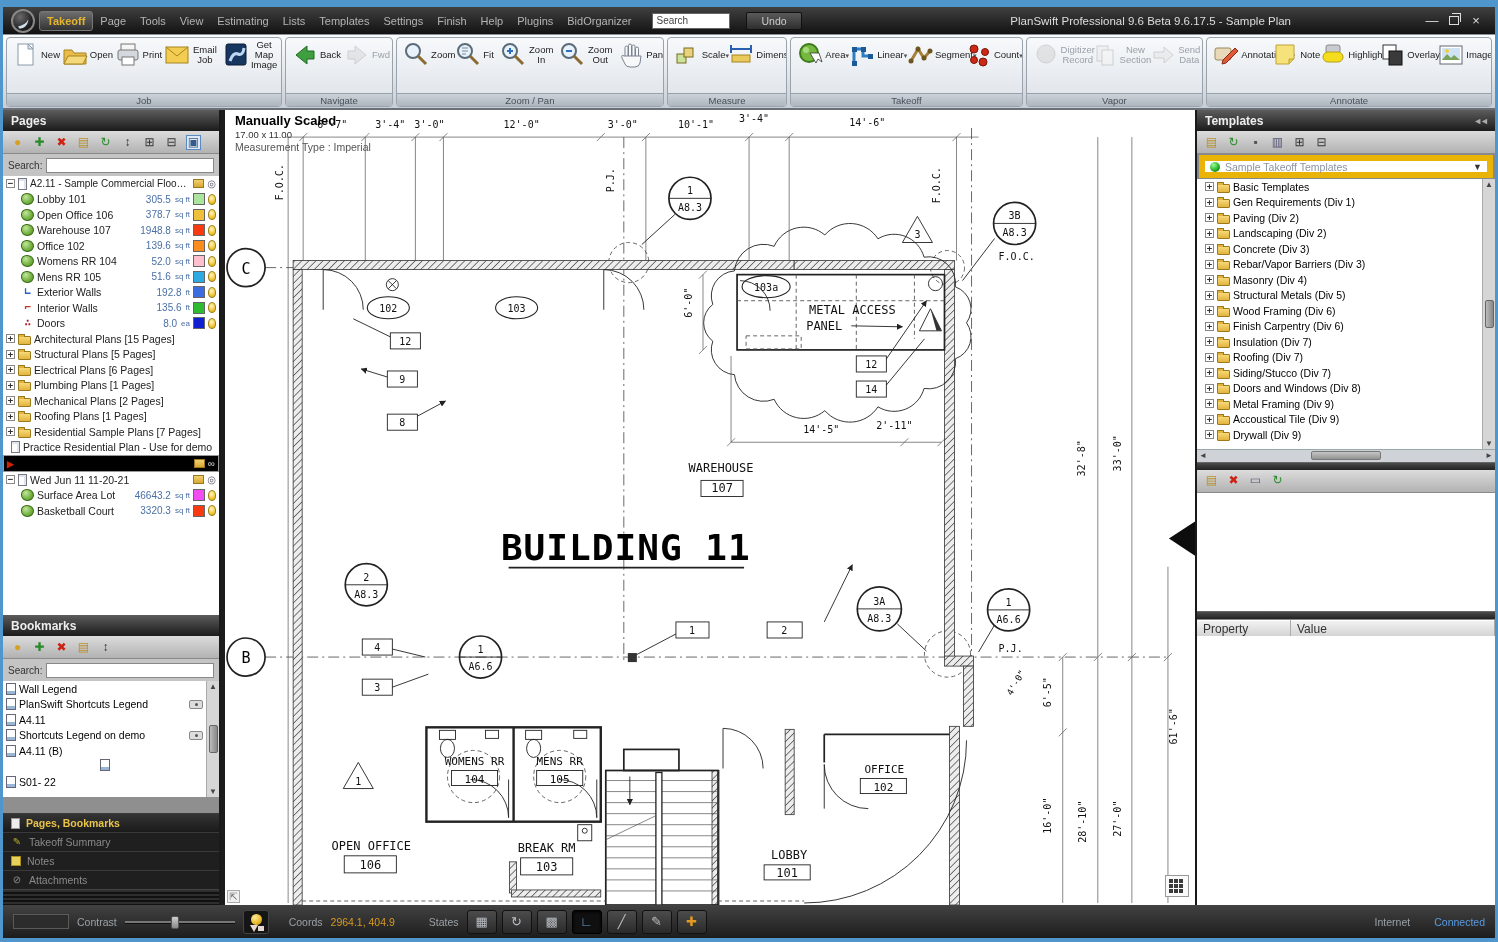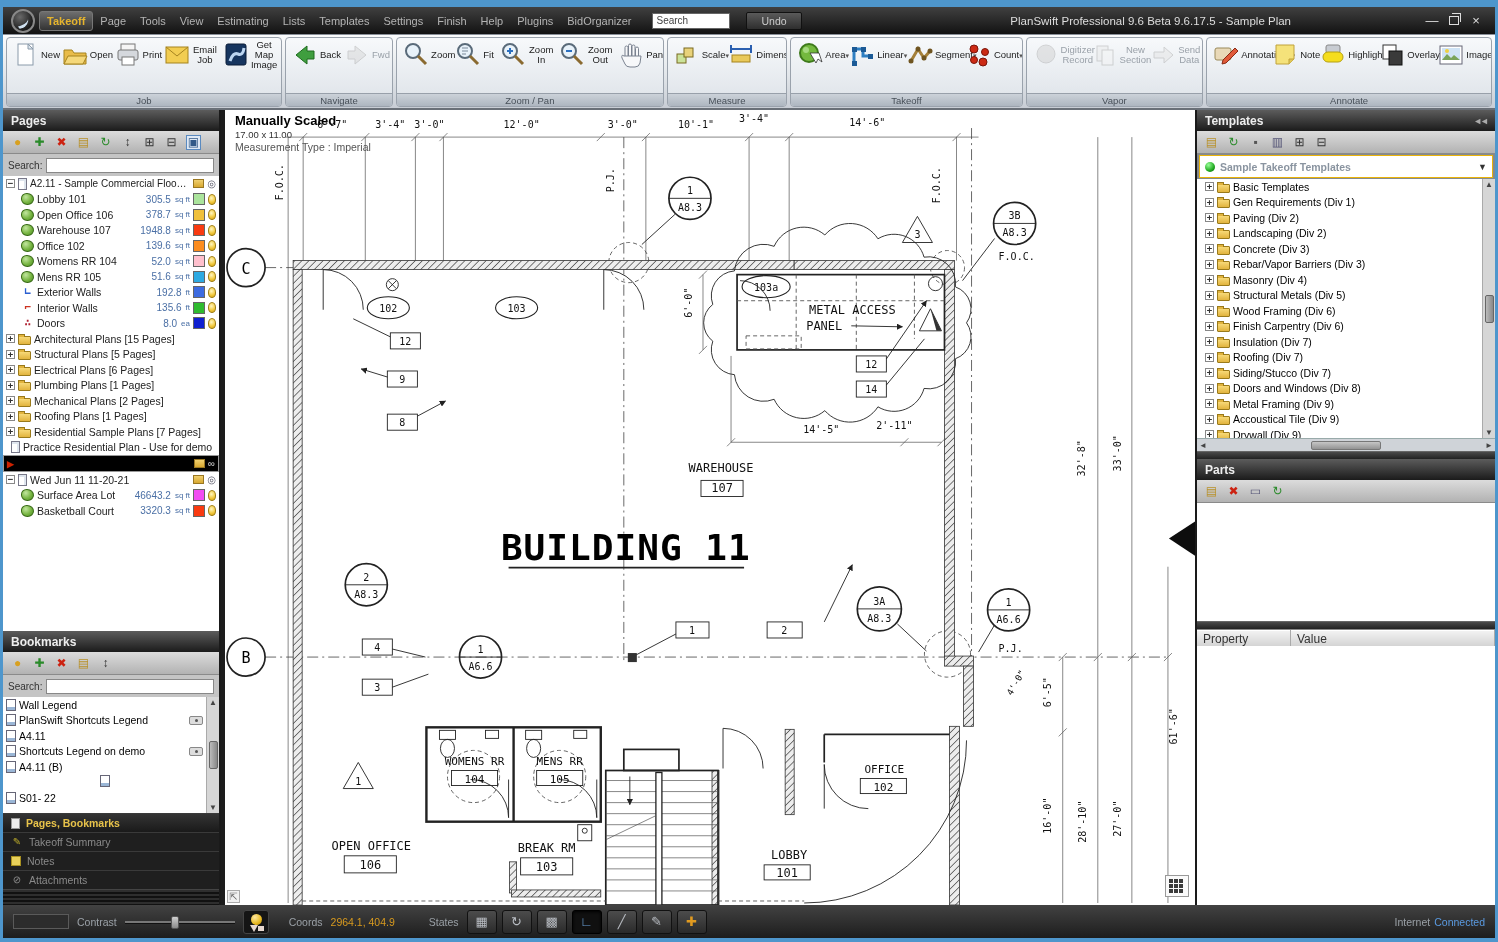--- a/index.html
+++ b/index.html
@@ -61,37 +61,37 @@
   .selrow .play{color:#cc2200;font-size:9px;}
   .infchip{color:#aaa;font-size:10px;}
 
   .bklist{height:116px;flex:none;background:#fff;overflow:hidden;position:relative;font-size:10.5px;}
   .bkic{width:10px;height:12px;flex:none;background:#fff;border:1px solid #667;box-shadow:inset 0 -3px 0 #9ab6d6;}
   .camchip{width:14px;height:9px;flex:none;background:#ddd;border:1px solid #888;border-radius:2px;margin-left:auto;position:relative;}
   .camchip::after{content:"";position:absolute;left:5px;top:2px;width:3px;height:3px;background:#555;border-radius:50%;}
   .vscroll{position:absolute;right:0;top:0;bottom:0;width:13px;background:#d6d6d6;border-left:1px solid #aaa;display:flex;flex-direction:column;align-items:center;justify-content:space-between;font-size:8px;color:#444;padding:1px 0;}
   .vthumb{width:9px;height:28px;background:linear-gradient(90deg,#bbb,#888);border:1px solid #666;border-radius:2px;}
 
-  .ltabs{flex:none;background:#1f1f1f;}
+  .ltabs{flex:none;background:#1f1f1f;margin-top:16px;}
   .ltab{height:19px;display:flex;align-items:center;gap:6px;padding:0 8px;color:#8a8a8a;font-size:10.5px;border-top:1px solid #3a3a3a;}
   .ltab.active{color:#e8c34a;font-weight:bold;background:linear-gradient(#343434,#1a1a1a);}
   .tabic{width:12px;height:12px;flex:none;text-align:center;font-size:10px;line-height:12px;}
   .tabic.page{background:#eee;border:1px solid #999;width:9px;height:11px;}
   .tabic.note{background:#e8d05a;border:1px solid #a89020;width:10px;height:10px;}
   .grip{height:16px;background:repeating-linear-gradient(#2e2e2e 0 2px,#111 2px 4px);border-top:1px solid #444;}
 
   .lsplit{width:4px;flex:none;background:#1c1c1c;}
   .canvaswrap{flex:1;position:relative;background:#fff;min-width:0;}
   .canvaswrap svg{position:absolute;inset:0;width:100%;height:100%;}
   .gridbtn{position:absolute;right:6px;bottom:8px;width:24px;height:22px;background:#fafafa;border:1px solid #999;display:grid;grid-template-columns:repeat(3,4px);grid-template-rows:repeat(3,4px);gap:1px;padding:3px;}
   .gridbtn i{background:#3a3a3a;}
   .cornerresize{position:absolute;left:2px;bottom:2px;width:13px;height:13px;background:#f0f0f0;border:1px solid #aaa;color:#666;font-size:10px;line-height:11px;text-align:center;}
 
   .rightpanel{width:300px;flex:none;background:#84898f;display:flex;flex-direction:column;border-left:2px solid #1a1a1a;}
-  .tdrop{height:23px;flex:none;background:#fff;border:1px solid #eab308;margin:1px 2px;display:flex;align-items:center;gap:5px;padding:0 5px;font-size:10.5px;color:#8a94a0;font-weight:bold;}
+  .tdrop{height:23px;flex:none;background:#fff;border:6px solid #eab308;margin:1px 2px;display:flex;align-items:center;gap:5px;padding:0 5px;font-size:10.5px;color:#8a94a0;}
   .greendot{width:10px;height:10px;border-radius:50%;background:radial-gradient(circle at 35% 30%,#9f9,#2a2 60%,#050);flex:none;}
   .tdrop .darr{margin-left:auto;color:#333;font-size:9px;}
   .ttree{flex:1;background:#fff;overflow:hidden;font-size:10.5px;position:relative;}
   .hscroll{height:13px;flex:none;background:#cfd3d8;border-top:1px solid #9aa;display:flex;align-items:center;justify-content:space-between;font-size:8px;color:#444;padding:0 2px;}
   .hthumb{width:70px;height:9px;background:linear-gradient(#c6c6c6,#939393);border:1px solid #777;border-radius:2px;}
   .panelsplit{height:8px;flex:none;background:linear-gradient(#4a4a4a,#222);border-top:1px solid #666;}
   .partsbody{height:118px;flex:none;background:#fff;}
   .propheader{height:17px;flex:none;display:flex;background:linear-gradient(#f4f4f4,#d4d4d4);border-top:1px solid #888;font-size:12px;color:#333;}
   .propheader div{padding:2px 6px;border-right:1px solid #aaa;box-shadow:inset 0 1px 0 #fff;}
   .propheader .pc{width:94px;}
@@ -104,21 +104,21 @@
   .sb-slider{width:110px;height:14px;position:relative;}
   .sb-slider .track{position:absolute;left:0;right:0;top:6px;height:2px;background:#777;box-shadow:0 1px 0 #111;}
   .sb-slider .thumb{position:absolute;left:42%;top:1px;width:8px;height:13px;background:linear-gradient(#cfcfcf,#8a8a8a);border:1px solid #555;border-radius:2px;}
   .sb-medal{width:26px;height:24px;background:#151515;border:1px solid #444;border-radius:3px;position:relative;flex:none;}
   .sb-medal::before{content:"";position:absolute;left:7px;top:3px;width:11px;height:11px;border-radius:50%;background:radial-gradient(circle at 35% 30%,#ffe9a0,#e8b820 60%,#a87a10);}
   .sb-medal::after{content:"";position:absolute;left:6px;top:14px;width:0;height:0;border-left:4px solid transparent;border-right:4px solid transparent;border-top:7px solid #e8d8d0;box-shadow:7px 0 0 -1px #e8d8d0;}
   .sb-coordval{color:#d89a1e;}
   .sb-btn{width:30px;height:24px;background:linear-gradient(#4c4c4c,#2a2a2a);border:1px solid #111;border-radius:3px;color:#b8bcc2;font-size:13px;text-align:center;line-height:22px;flex:none;}
   .sb-btn.pressed{background:#101010;color:#6aa0d8;border-color:#000;box-shadow:inset 0 1px 3px #000;}
   .sb-btn.orange{color:#e09a20;}
-  .sb-right{margin-left:auto;display:flex;gap:4px;align-items:center;text-align:right;}
+  .sb-right{margin-left:auto;display:flex;gap:24px;align-items:center;text-align:right;}
   .sb-connected{color:#5a9ae0;}
 </style>
 </head>
 <body>
 
 <div class="frame">
 
   <div class="titlebar">
     <div class="applogo"></div>
     <div id="menubar" style="display:flex;align-items:center;">
@@ -1022,23 +1022,20 @@
           <span class="vthumb"></span>
           <span>▼</span>
         </div>
       </div>
       <div class="hscroll">
         <span>◄</span>
         <span class="hthumb"></span>
         <span>►</span>
       </div>
       <div class="panelsplit"></div>
-      <div class="phead">
-          <span>Parts</span>
-        </div>
       <div class="ptools" id="partsTools">
           <span class="pti" style="color: rgb(184, 145, 42);">▤</span>
           <span class="pti" style="color: rgb(204, 34, 17);">✖</span>
           <span class="pti" style="color: rgb(85, 85, 119);">▭</span>
           <span class="pti" style="color: rgb(42, 138, 42);">↻</span>
         </div>
       <div class="partsbody"></div>
       <div class="panelsplit"></div>
       <div class="propheader">
         <div class="pc">Property</div>

